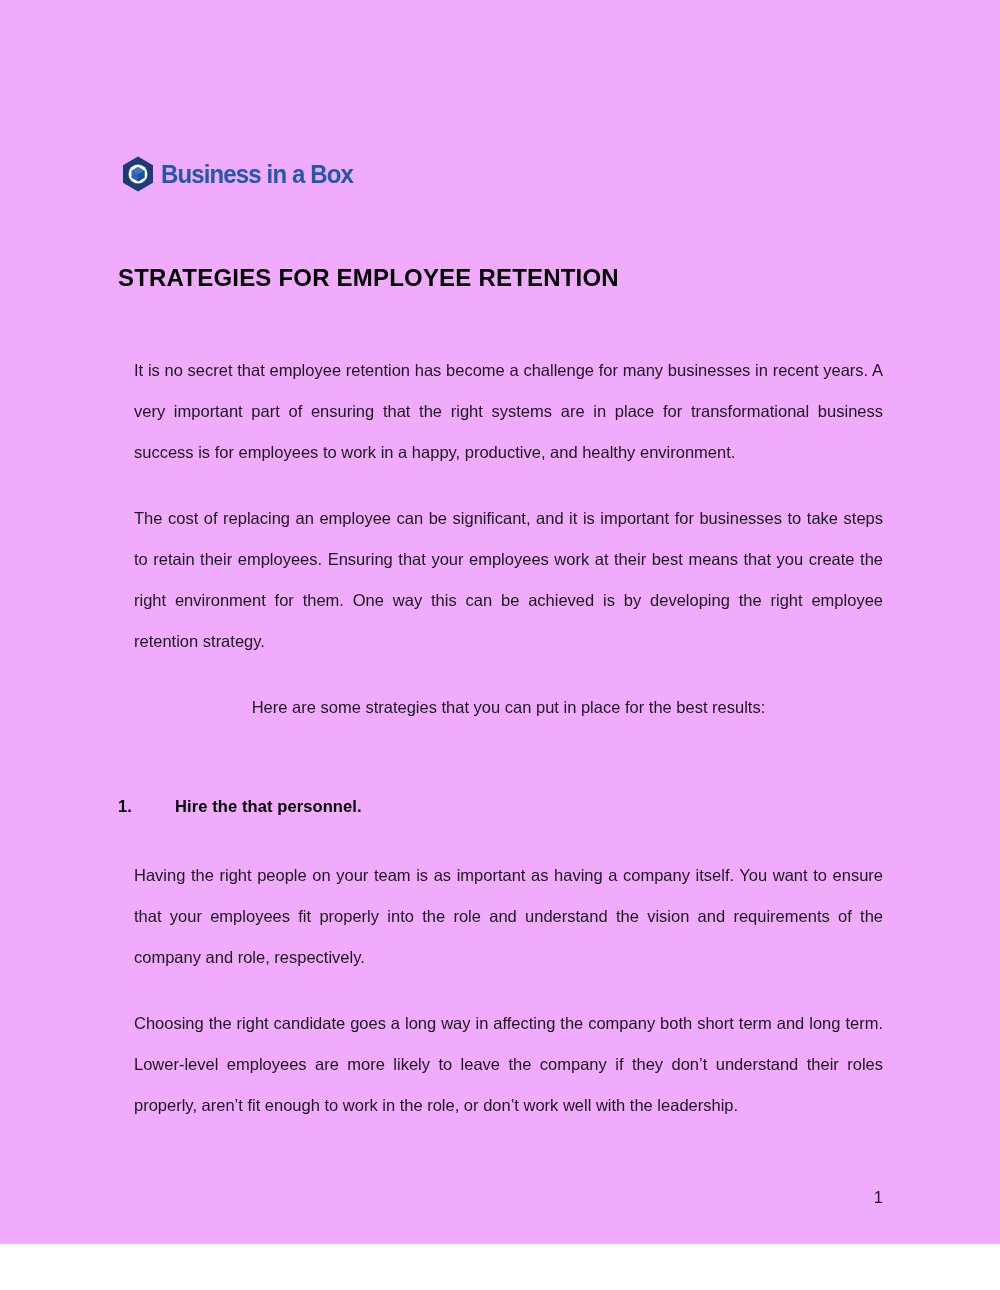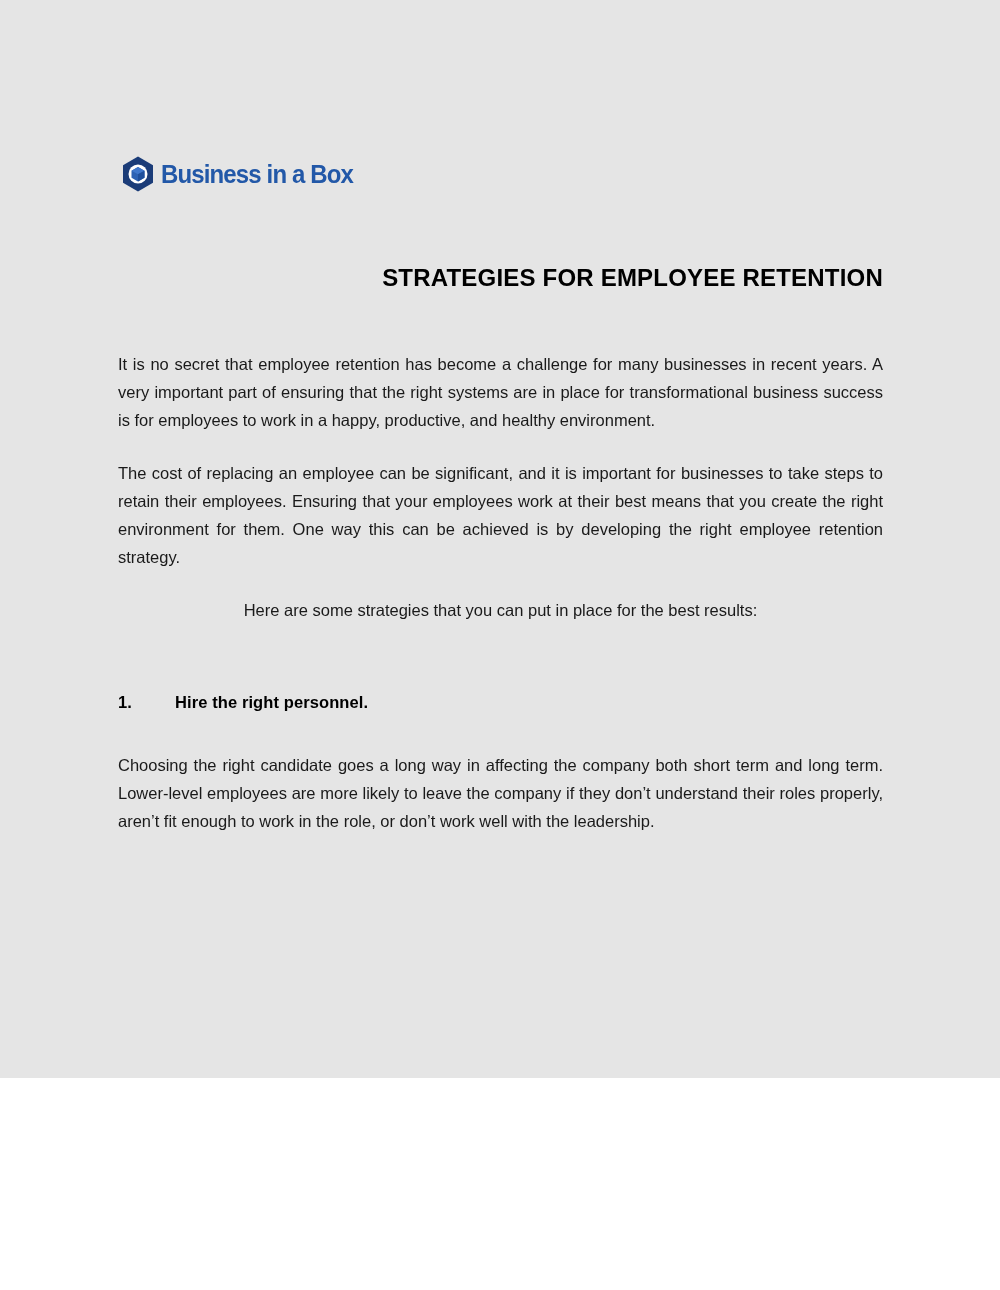--- a/index.html
+++ b/index.html
@@ -13,22 +13,22 @@
     height: 1290px;
     position: relative;
     font-family: "Liberation Sans", sans-serif;
     color: #000000;
     -webkit-font-smoothing: antialiased;
   }
 
   .page {
     position: relative;
     width: 1000px;
-    height: 1078px;
-    background: #e5e5e5;
+    height: 1244px;
+    background: #f0abfc;
     overflow: hidden;
   }
 
   
   .logo-block {
     position: absolute;
     left: 122px;
     top: 153px;
     display: flex;
     align-items: center;
@@ -52,39 +52,39 @@
     transform: scaleX(0.96);
     transform-origin: left center;
   }
 
   
   .doc-title {
     position: absolute;
     left: 118px;
     top: 248px;
     width: 765px;
-    text-align: right;
+    text-align: left;
     font-size: 24px;
     font-weight: bold;
     letter-spacing: 0.2px;
     color: #000000;
     line-height: 1.2;
   }
 
   
   .content {
     position: absolute;
     left: 118px;
     top: 350px;
     width: 765px;
   }
   p.para {
-    margin: 0 0 25px 0;
+    margin: 0 0 25px 16px;
     font-size: 16.5px;
-    line-height: 28px;
+    line-height: 41px;
     text-align: justify;
     text-justify: inter-word;
     color: #1a1a1a;
     hyphens: none;
   }
   p.para:last-child { margin-bottom: 0; }
 
   p.para.nojust { text-align: center; }
 
   .spacer-lg { height: 38px; }
@@ -145,22 +145,23 @@
   <div class="content">
 
     <p class="para">It is no secret that employee retention has become a challenge for many businesses in recent years. A very important part of ensuring that the right systems are in place for transformational business success is for employees to work in a happy, productive, and healthy environment.</p>
     <p class="para">The cost of replacing an employee can be significant, and it is important for businesses to take steps to retain their employees. Ensuring that your employees work at their best means that you create the right environment for them. One way this can be achieved is by developing the right employee retention strategy.</p>
     <p class="para nojust">Here are some strategies that you can put in place for the best results:</p>
 
     <div class="spacer-lg"></div>
 
     <div class="num-heading">
       <span class="num">1.</span>
-      <span class="htext">Hire the right personnel.</span>
+      <span class="htext">Hire the that personnel.</span>
     </div>
 
+    <p class="para">Having the right people on your team is as important as having a company itself. You want to ensure that your employees fit properly into the role and understand the vision and requirements of the company and role, respectively.</p>
     <p class="para">Choosing the right candidate goes a long way in affecting the company both short term and long term. Lower-level employees are more likely to leave the company if they don’t understand their roles properly, aren’t fit enough to work in the role, or don’t work well with the leadership.</p>
 
   </div>
 
   <div class="page-number">1</div>
 
 </div>
 
 </body></html>

